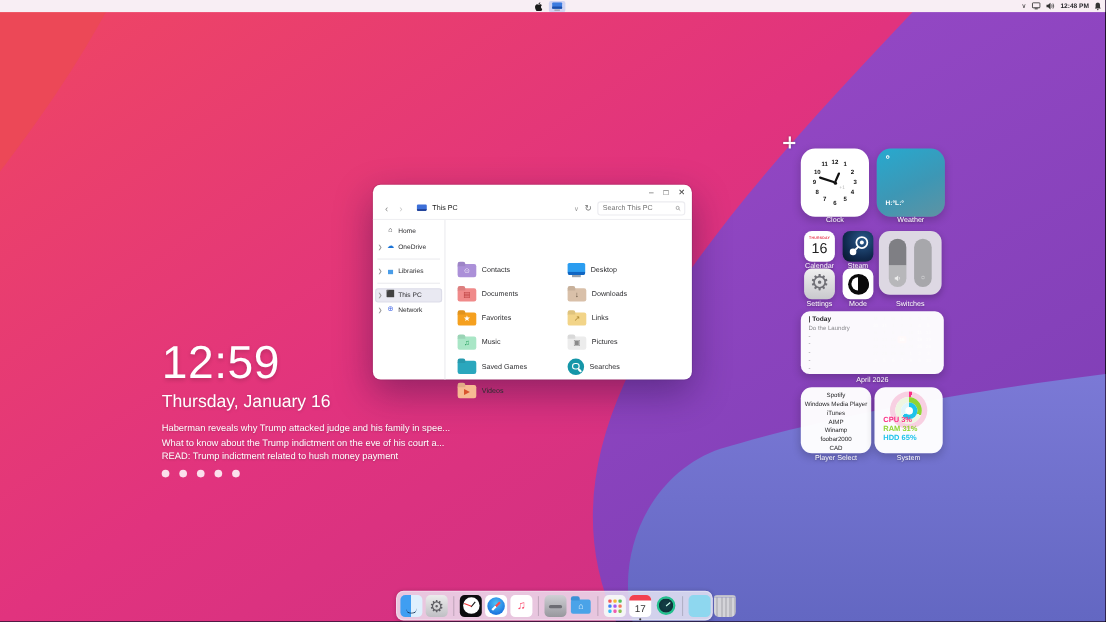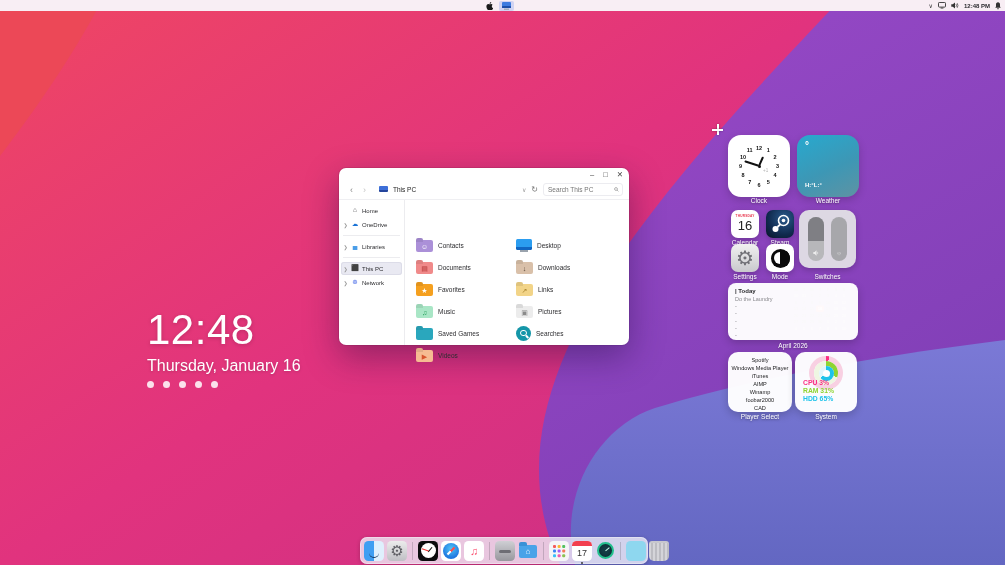--- a/index.html
+++ b/index.html
@@ -219,22 +219,27 @@
             <path fill="#333" d="M3 0.3c-1.3 0-2 1-2 2.2v2L0.3 5.7h5.4L5 4.5v-2C5 1.3 4.3 0.3 3 0.3z"></path>
             <rect x="2.3" y="6.1" width="1.4" height="1.2" rx="0.6" fill="#333"></rect>
           </svg>
     </span>
   </div>
 </div>
 
 <div id="cursor"></div>
 
 <div id="hero">
-  <div class="hero-time">12:48</div>
+  <div class="hero-time">12:59</div>
   <div class="hero-date">Thursday, January 16</div>
+  <div class="hero-news" id="hero-news">
+        <div>Haberman reveals why Trump attacked judge and his family in spee...</div>
+        <div>What to know about the Trump indictment on the eve of his court a...</div>
+        <div>READ: Trump indictment related to hush money payment</div>
+      </div>
   <div class="hero-dots" id="hero-dots">
         <i></i>
         <i></i>
         <i></i>
         <i></i>
         <i></i>
       </div>
 </div>
 
 <div id="explorer">

